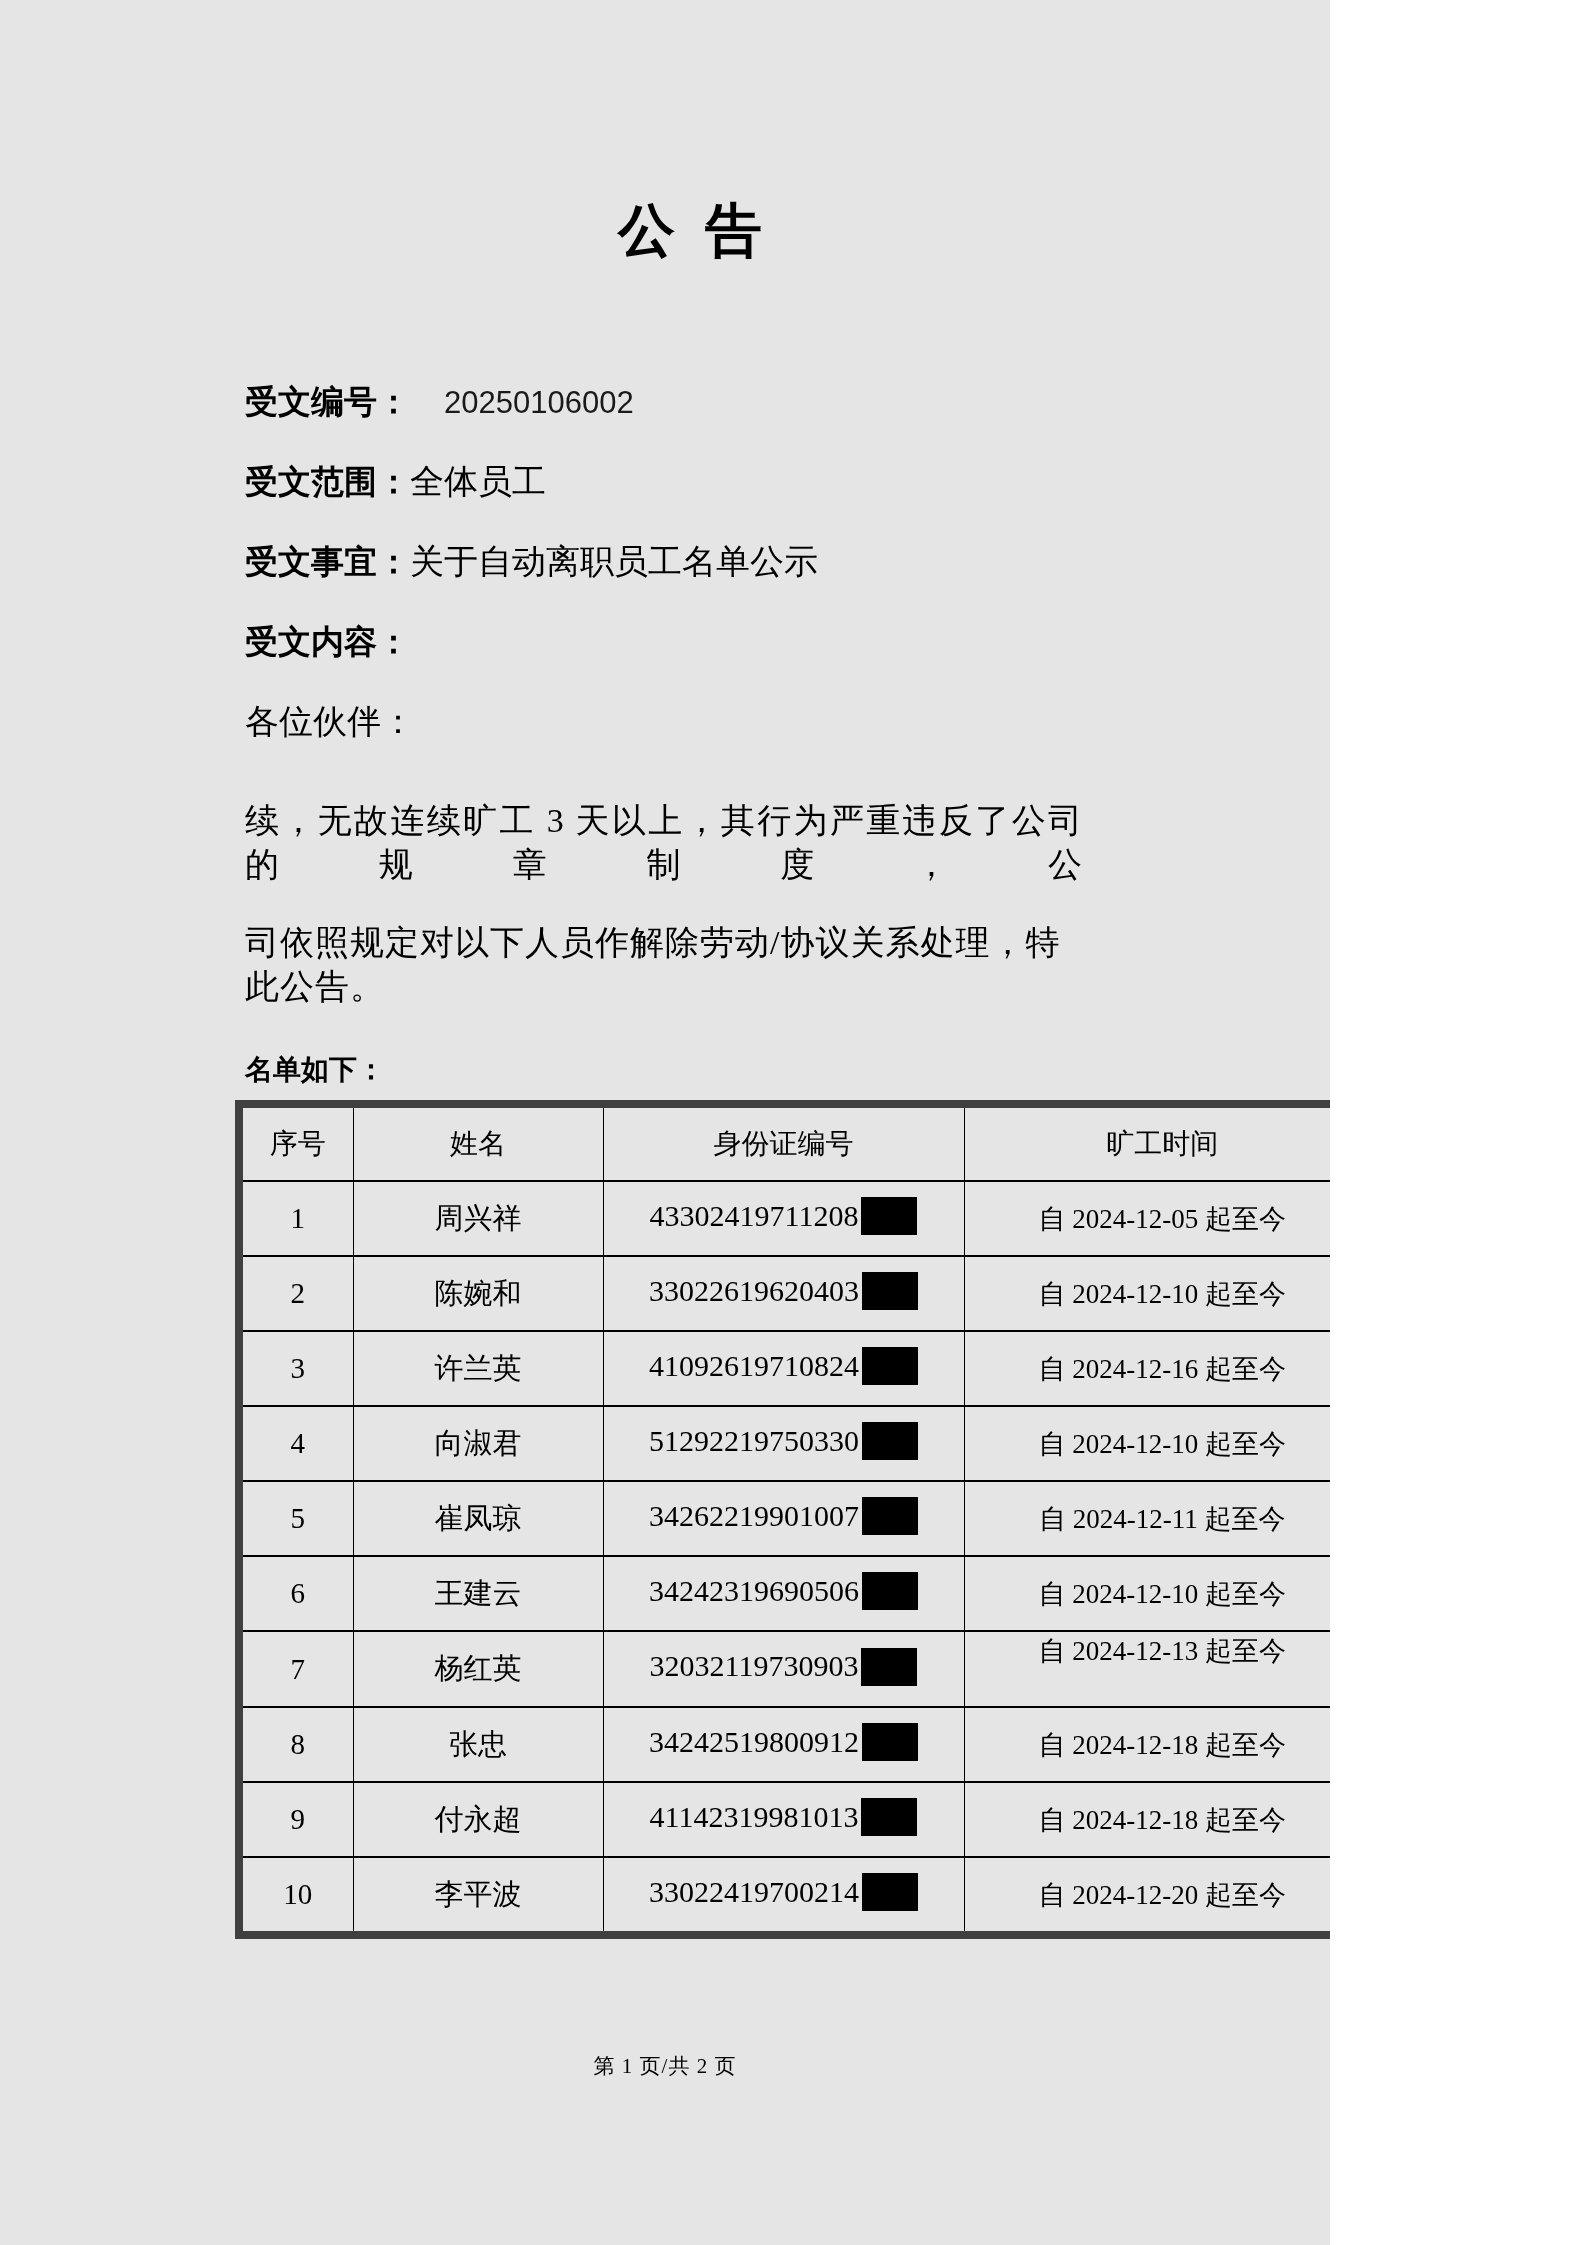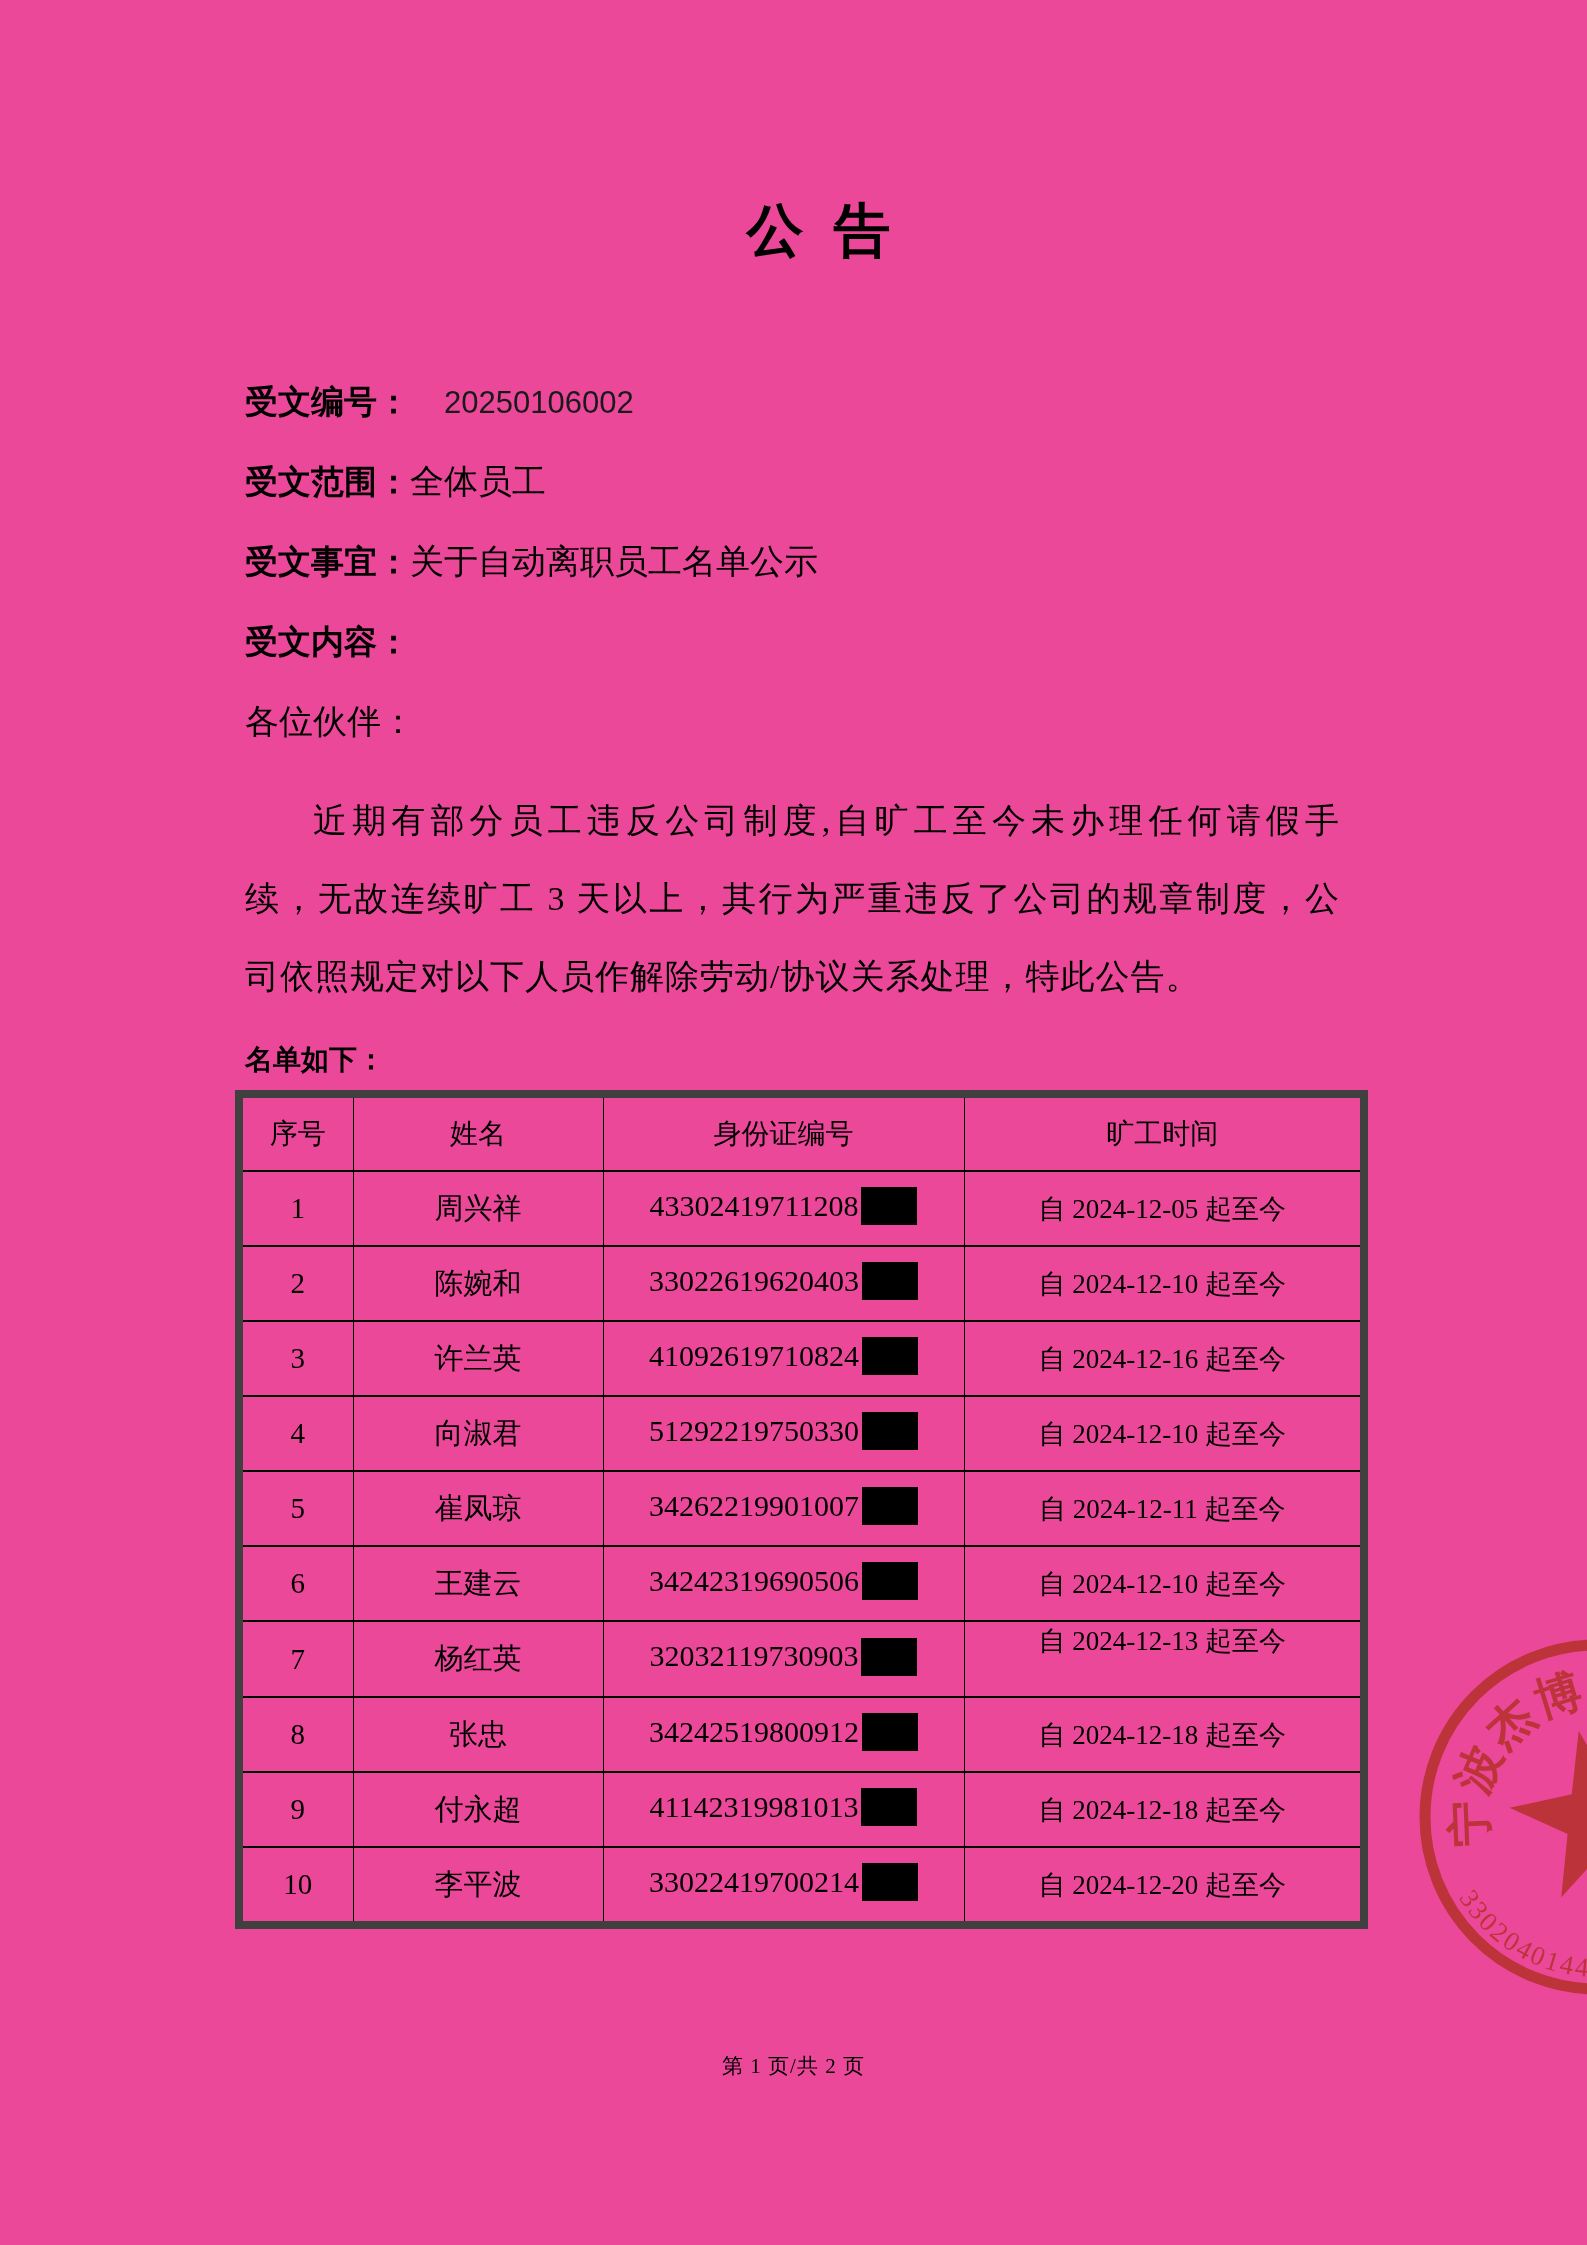--- a/index.html
+++ b/index.html
@@ -1,19 +1,19 @@
 <!DOCTYPE html>
 <html><head>
 <meta charset="utf-8">
 <style>
   html,body{margin:0;padding:0;background:#ffffff;}
   .page{
     position:relative;
-    width:1587px;height:2245px;
-    background:#ec4899;
+    width:1330px;height:2245px;
+    background:#e5e5e5;
     overflow:hidden;
     color:#000;
     font-family:"Liberation Serif","DejaVu Serif",serif;
   }
   
   .title{
     margin:0;
     padding:198px 0 0 80px;
     text-align:center;
     font-size:57px;
@@ -114,21 +114,20 @@
       </div>
 
       <div class="field-row">
         <span class="field-label">受文内容：</span><span class="field-value"></span>
       </div>
     </div>
 
   <div class="salutation">各位伙伴：</div>
 
   <div class="body-para">
-    <div class="body-line indent justify">近期有部分员工违反公司制度,自旷工至今未办理任何请假手</div>
     <div class="body-line justify">续，无故连续旷工 3 天以上，其行为严重违反了公司的规章制度，公</div>
     <div class="body-line">司依照规定对以下人员作解除劳动/协议关系处理，特此公告。</div>
   </div>
 
   <div class="list-intro">名单如下：</div>
 
   <table class="roster">
     <colgroup>
       <col style="width:114px">
       <col style="width:250px">

